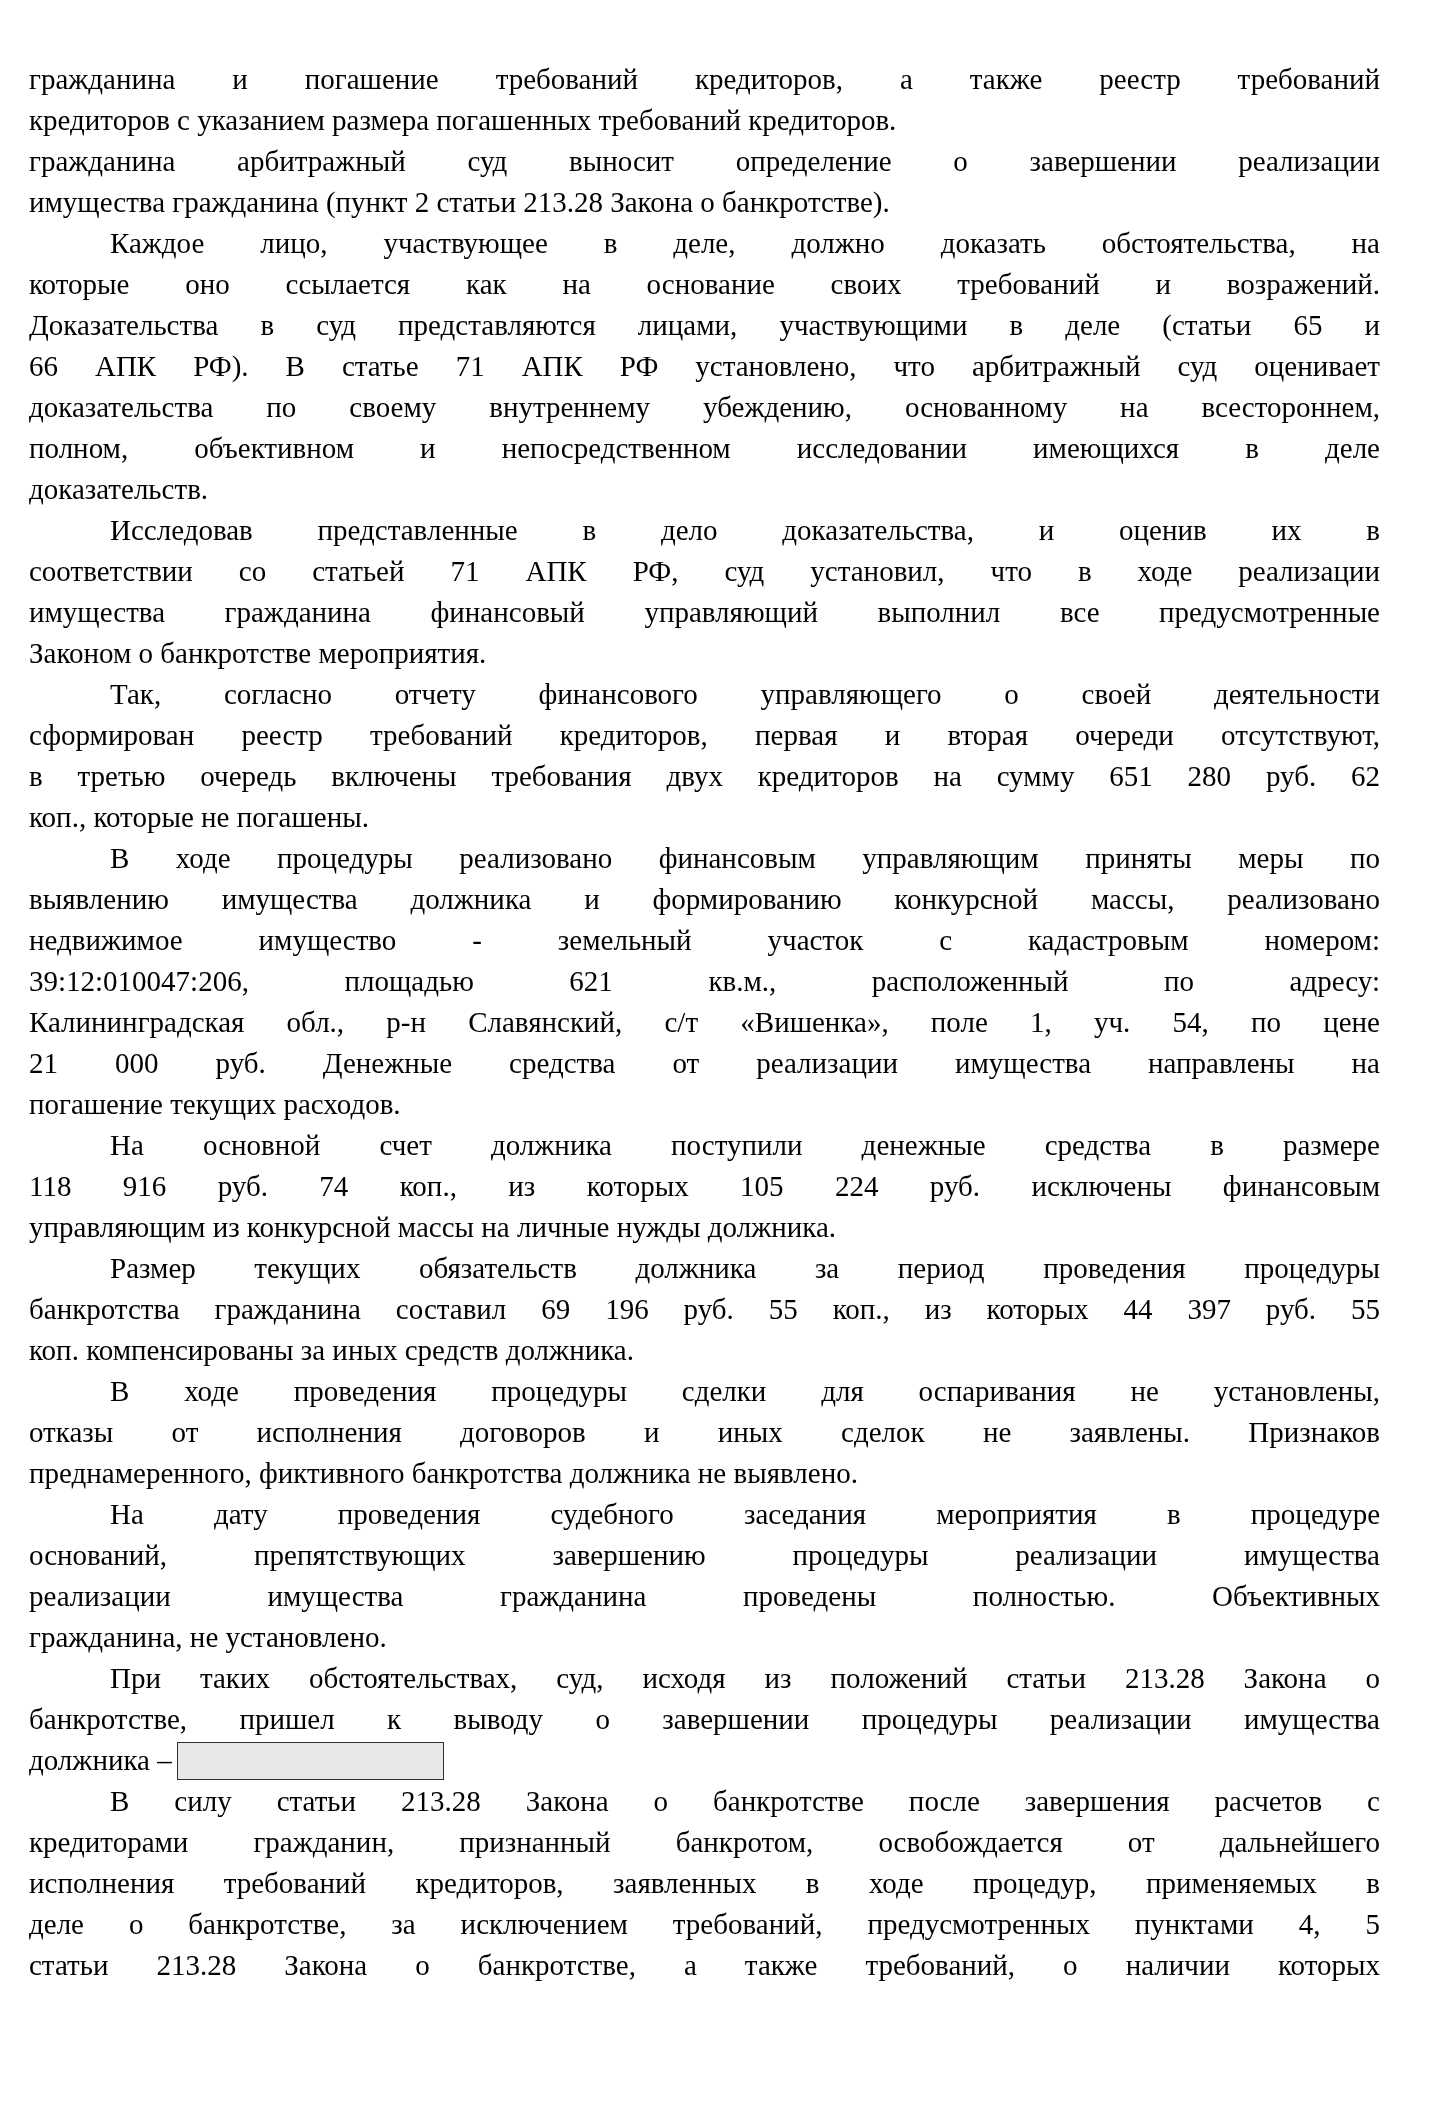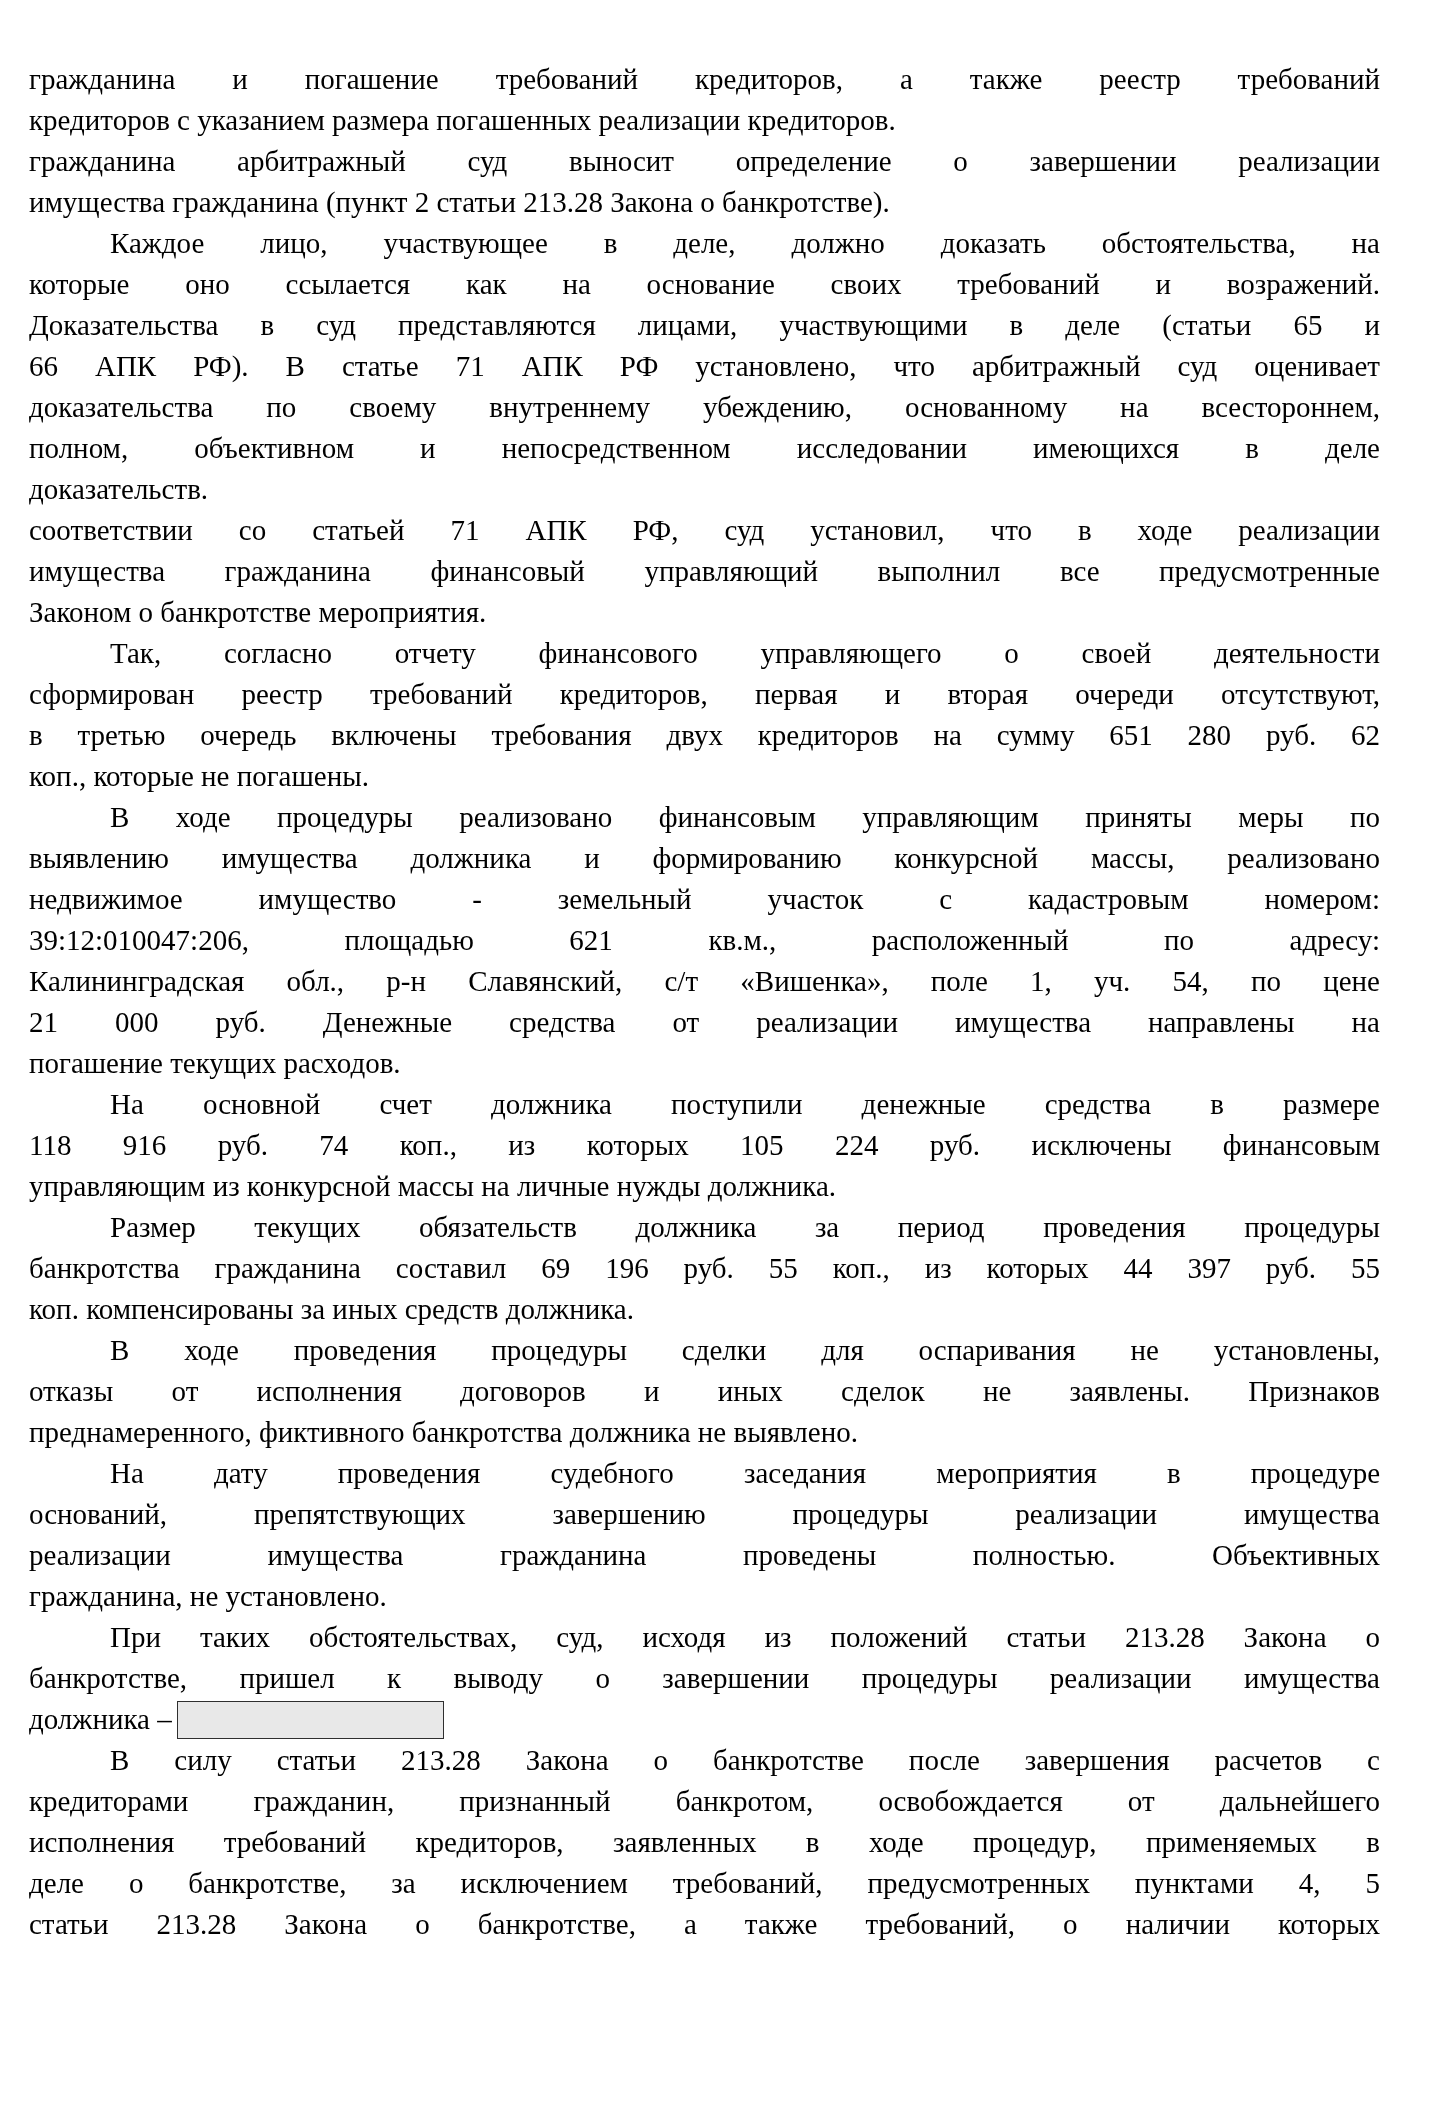--- a/index.html
+++ b/index.html
@@ -49,36 +49,37 @@
     margin-left: 5px;
   }
 </style>
 </head>
 <body>
 
 <div class="page">
   <div id="doc">
       <div class="para">
         <div class="line">гражданина и погашение требований кредиторов, а также реестр требований</div>
-        <div class="line end">кредиторов с указанием размера погашенных реализации кредиторов.</div>
+        <div class="line end">кредиторов с указанием размера погашенных требований кредиторов.</div>
       </div>
       <div class="para">
         <div class="line">гражданина арбитражный суд выносит определение о завершении реализации</div>
         <div class="line end">имущества гражданина (пункт 2 статьи 213.28 Закона о банкротстве).</div>
       </div>
       <div class="para">
         <div class="line ind">Каждое лицо, участвующее в деле, должно доказать обстоятельства, на</div>
         <div class="line">которые оно ссылается как на основание своих требований и возражений.</div>
         <div class="line">Доказательства в суд представляются лицами, участвующими в деле (статьи 65 и</div>
         <div class="line">66 АПК РФ). В статье 71 АПК РФ установлено, что арбитражный суд оценивает</div>
         <div class="line">доказательства по своему внутреннему убеждению, основанному на всестороннем,</div>
         <div class="line">полном, объективном и непосредственном исследовании имеющихся в деле</div>
         <div class="line end">доказательств.</div>
       </div>
       <div class="para">
+        <div class="line ind">Исследовав представленные в дело доказательства, и оценив их в</div>
         <div class="line">соответствии со статьей 71 АПК РФ, суд установил, что в ходе реализации</div>
         <div class="line">имущества гражданина финансовый управляющий выполнил все предусмотренные</div>
         <div class="line end">Законом о банкротстве мероприятия.</div>
       </div>
       <div class="para">
         <div class="line ind">Так, согласно отчету финансового управляющего о своей деятельности</div>
         <div class="line">сформирован реестр требований кредиторов, первая и вторая очереди отсутствуют,</div>
         <div class="line">в третью очередь включены требования двух кредиторов на сумму  651 280 руб. 62</div>
         <div class="line end">коп., которые не погашены.</div>
       </div>

